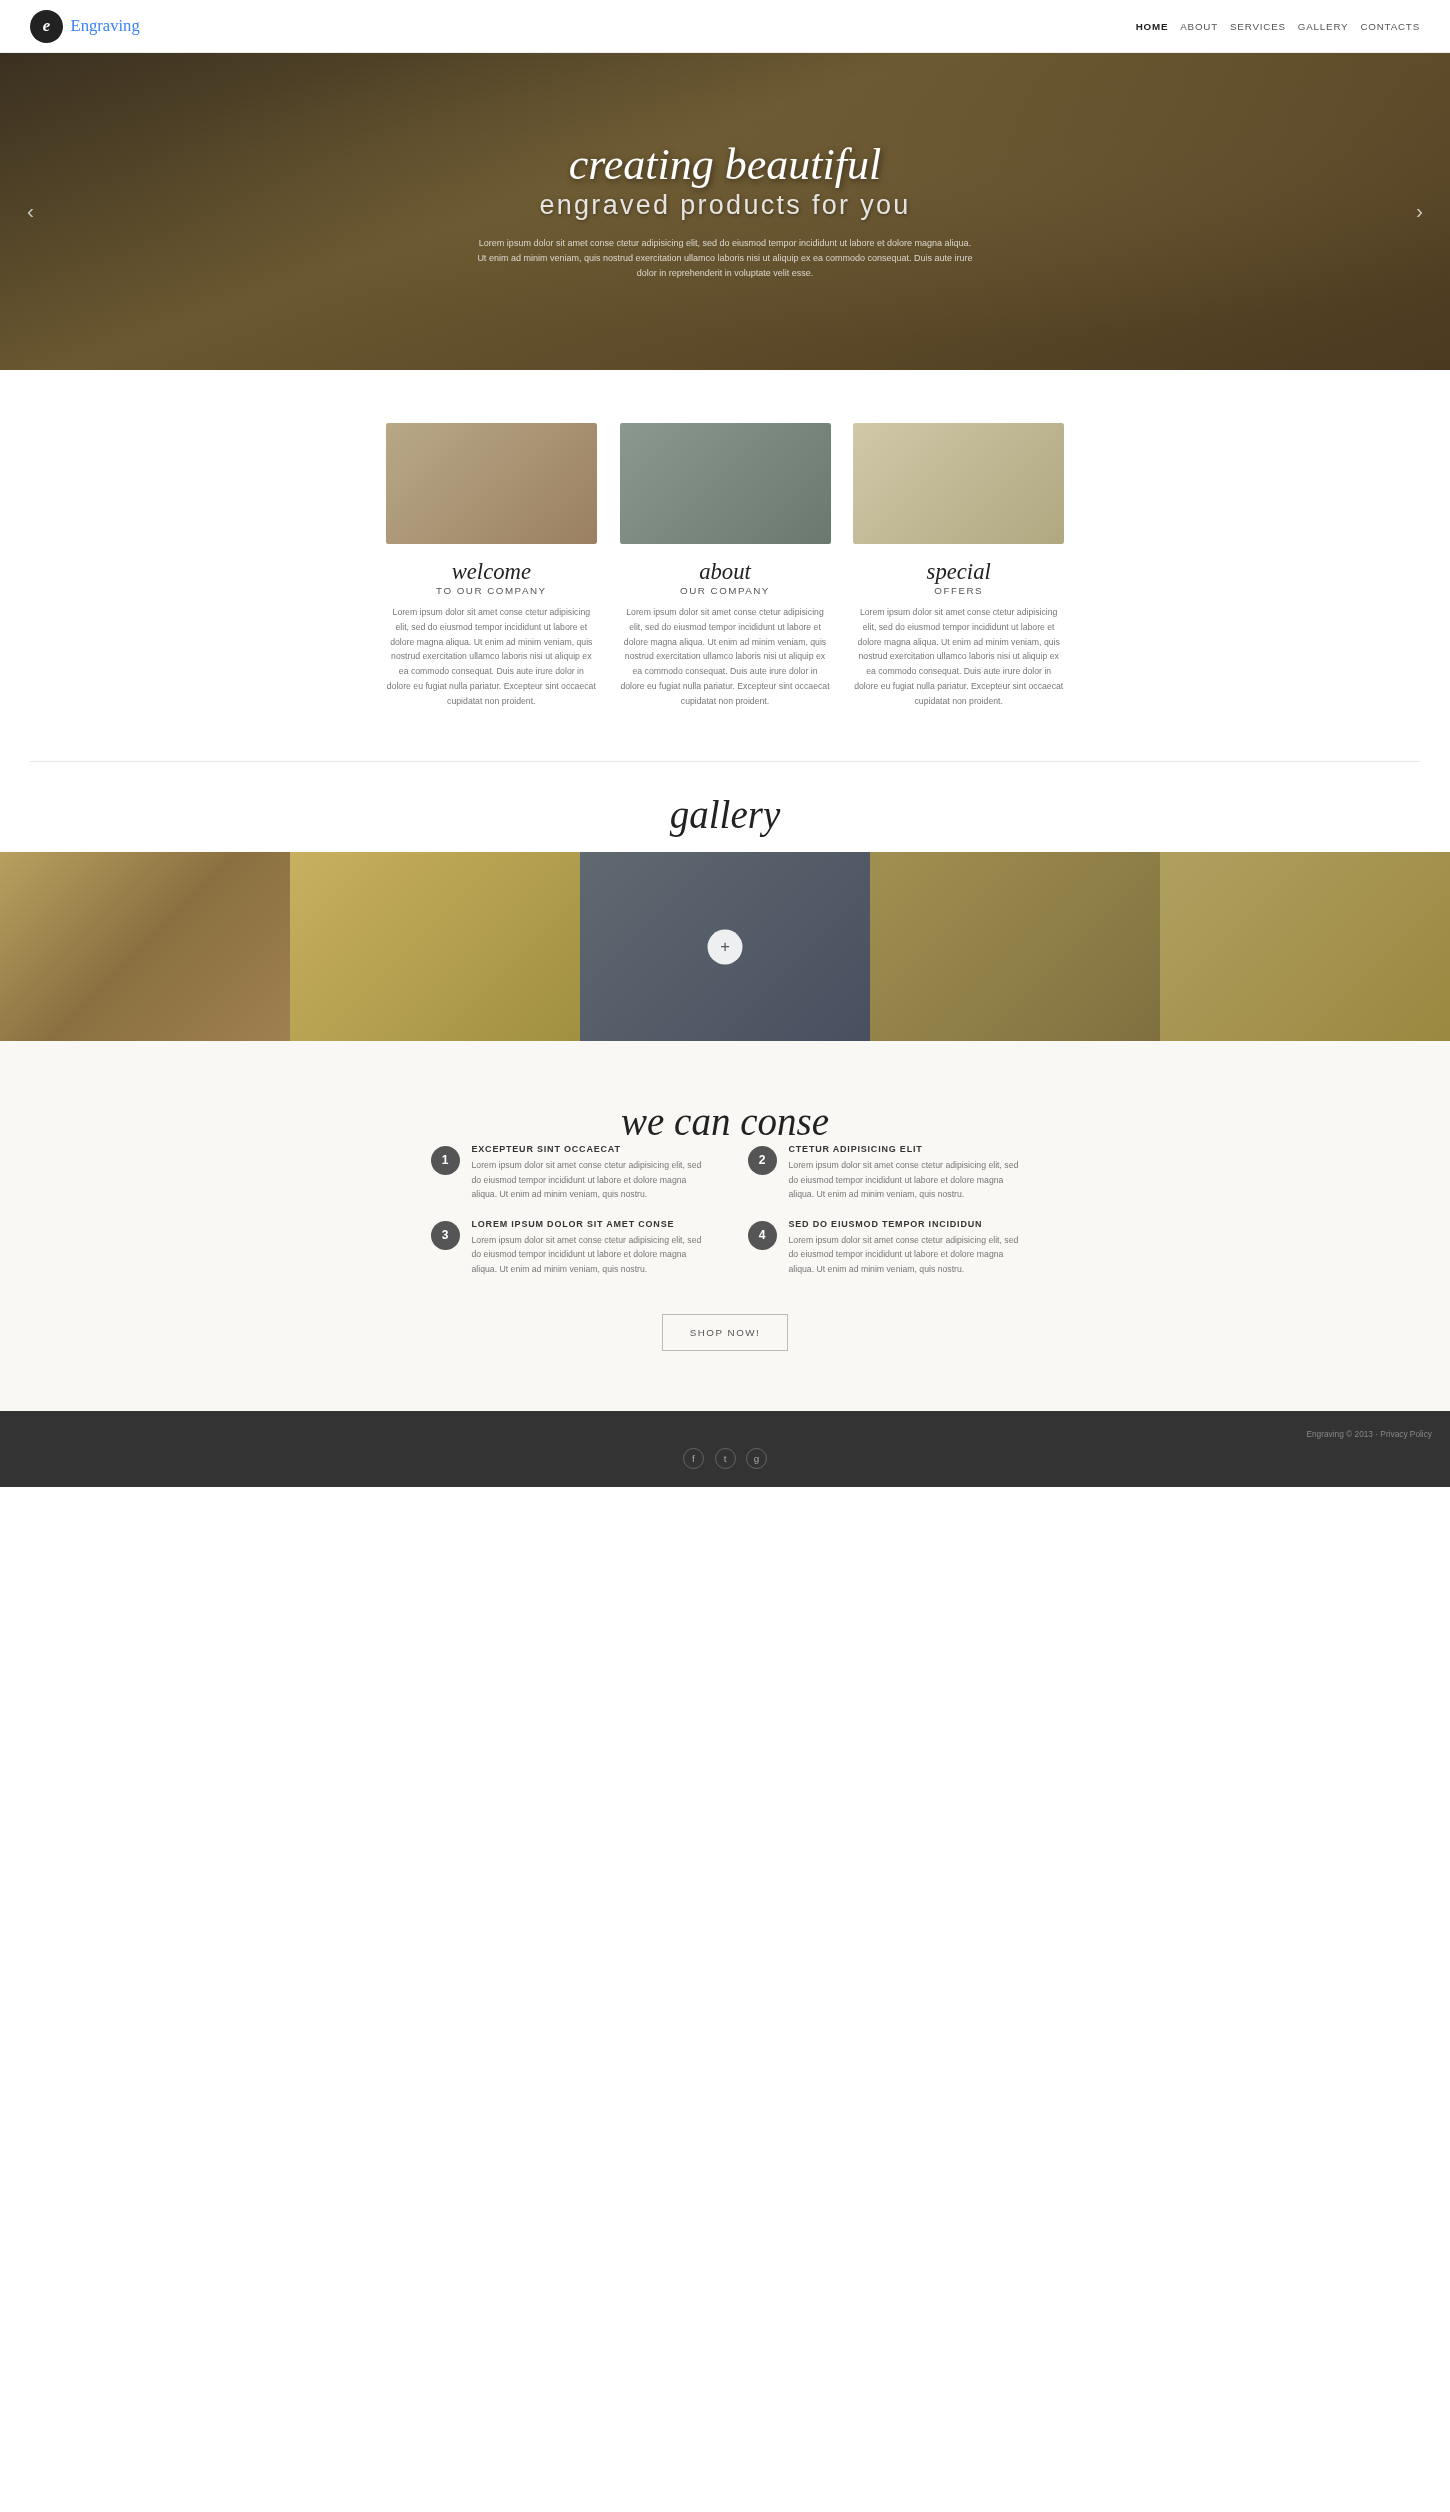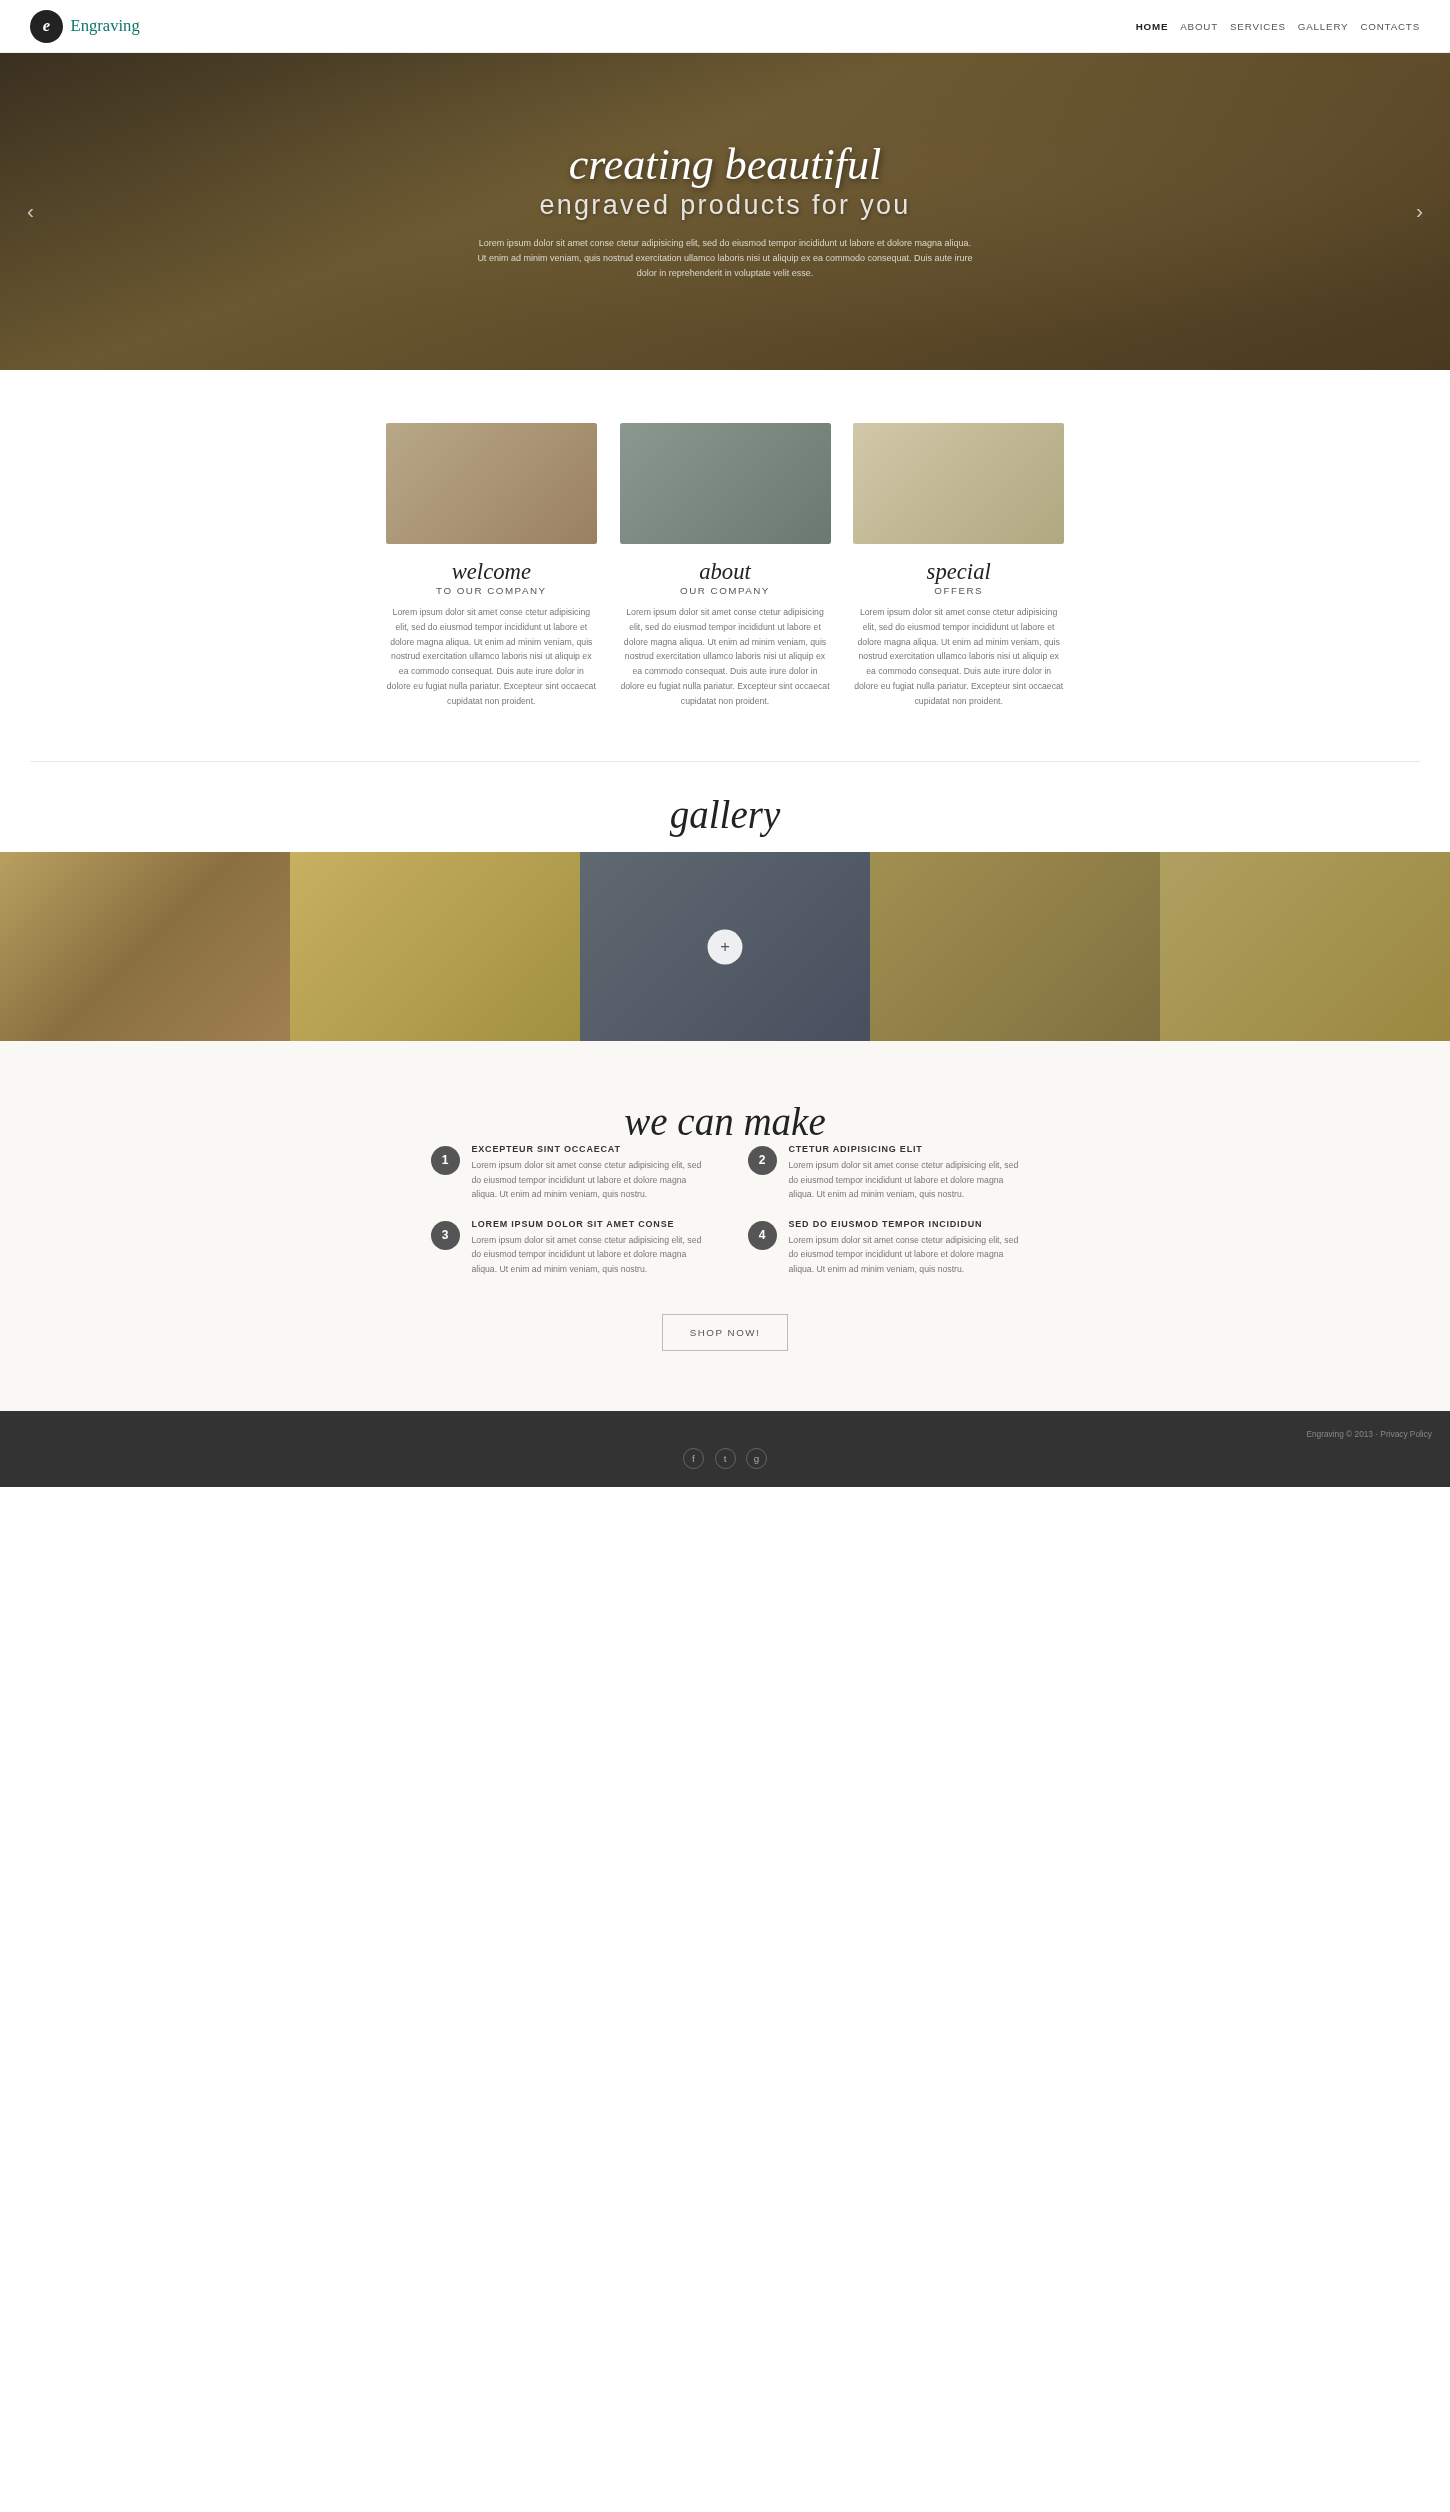--- a/index.html
+++ b/index.html
@@ -31,21 +31,21 @@
       align-items: center;
       justify-content: center;
       color: #fff;
       font-family: Georgia, serif;
       font-style: italic;
       font-size: 16.6px;
       font-weight: bold;
     }
     .logo-text {
       font-size: 16.6px;
-      color: #0f766e;
+      color: #3b82f6;
       font-family: Georgia, serif;
     }
     .nav {
       display: flex;
       gap: 12px;
       list-style: none;
     }
     .nav a {
       text-decoration: none;
       color: #555;
@@ -407,21 +407,21 @@
       <div class="gallery-item">
         <div class="gallery-item-bg gi-4"></div>
       </div>
       <div class="gallery-item">
         <div class="gallery-item-bg gi-5"></div>
       </div>
     </div>
 </section>
 
 <section class="can-make">
-  <div class="can-make-title-script">we can make</div>
+  <div class="can-make-title-script">we can conse</div>
   <div class="features-list" id="can-make-list">
       <div class="feature-item">
     <div class="feature-number">1</div>
     <div class="feature-item-content">
       <div class="feature-item-title">EXCEPTEUR SINT OCCAECAT</div>
       <p class="feature-item-text">Lorem ipsum dolor sit amet conse ctetur adipisicing elit, sed do eiusmod tempor incididunt ut labore et dolore magna aliqua. Ut enim ad minim veniam, quis nostru.</p>
     </div>
   </div>
       <div class="feature-item">
     <div class="feature-number">2</div>

